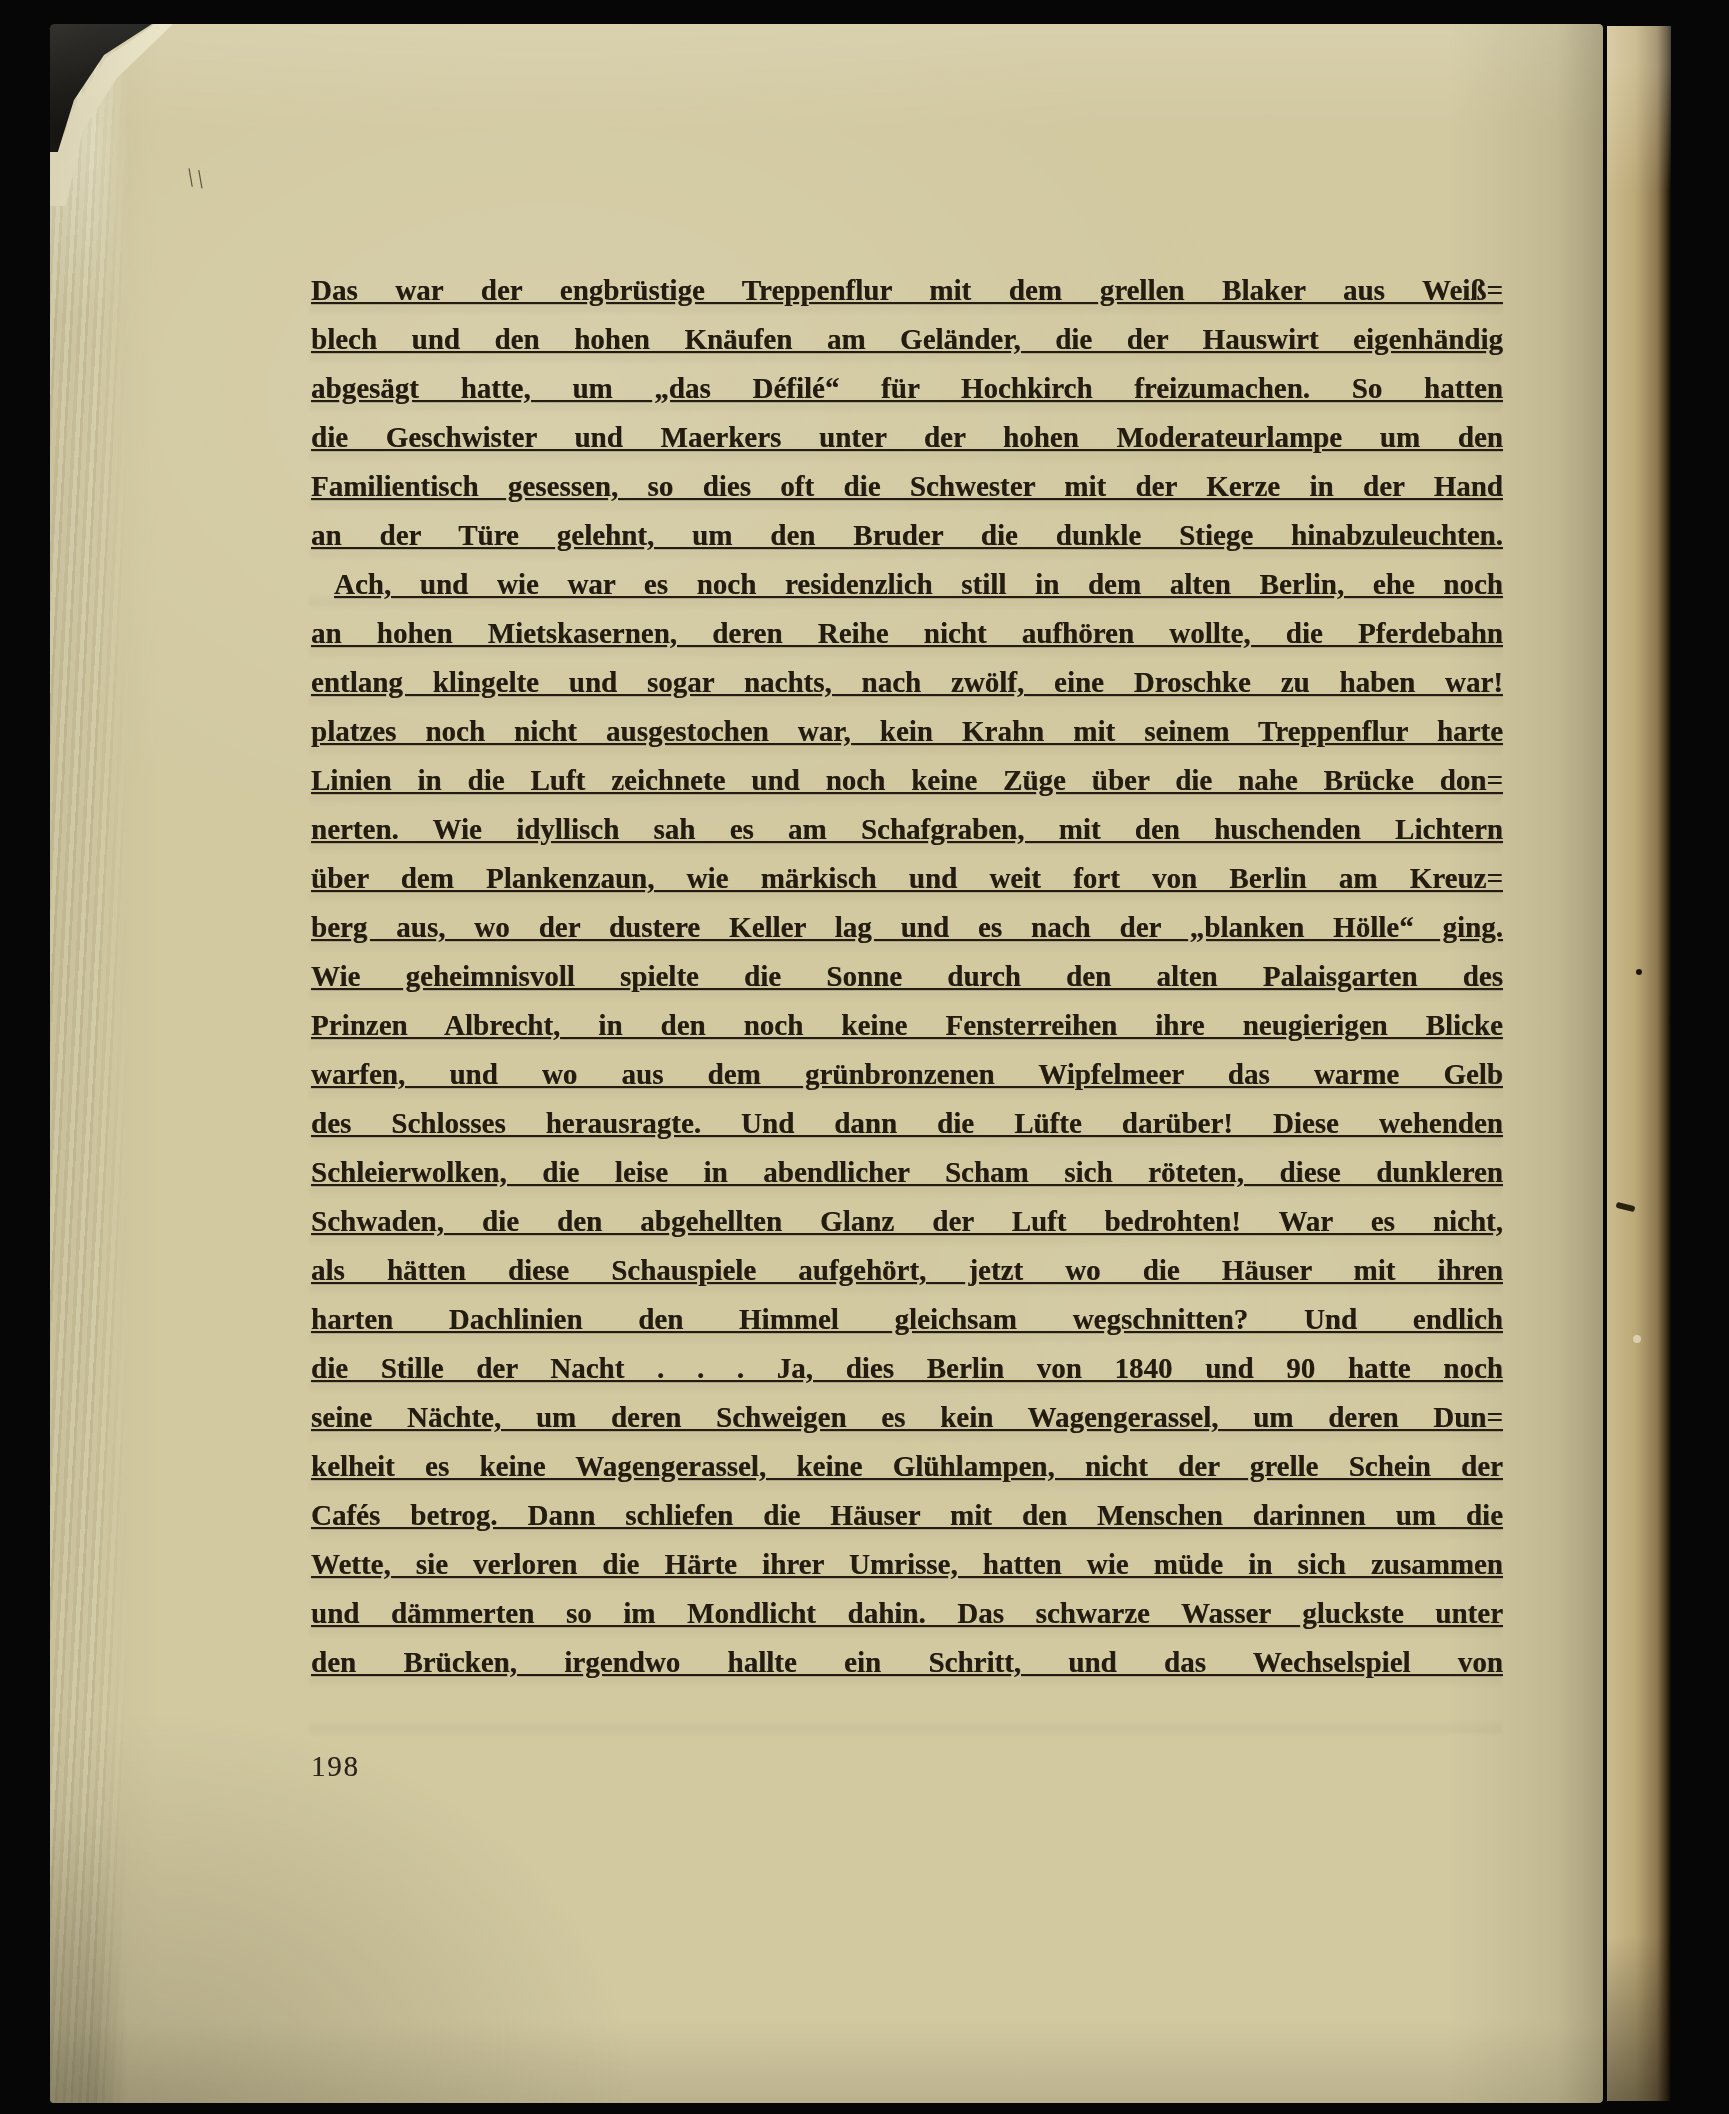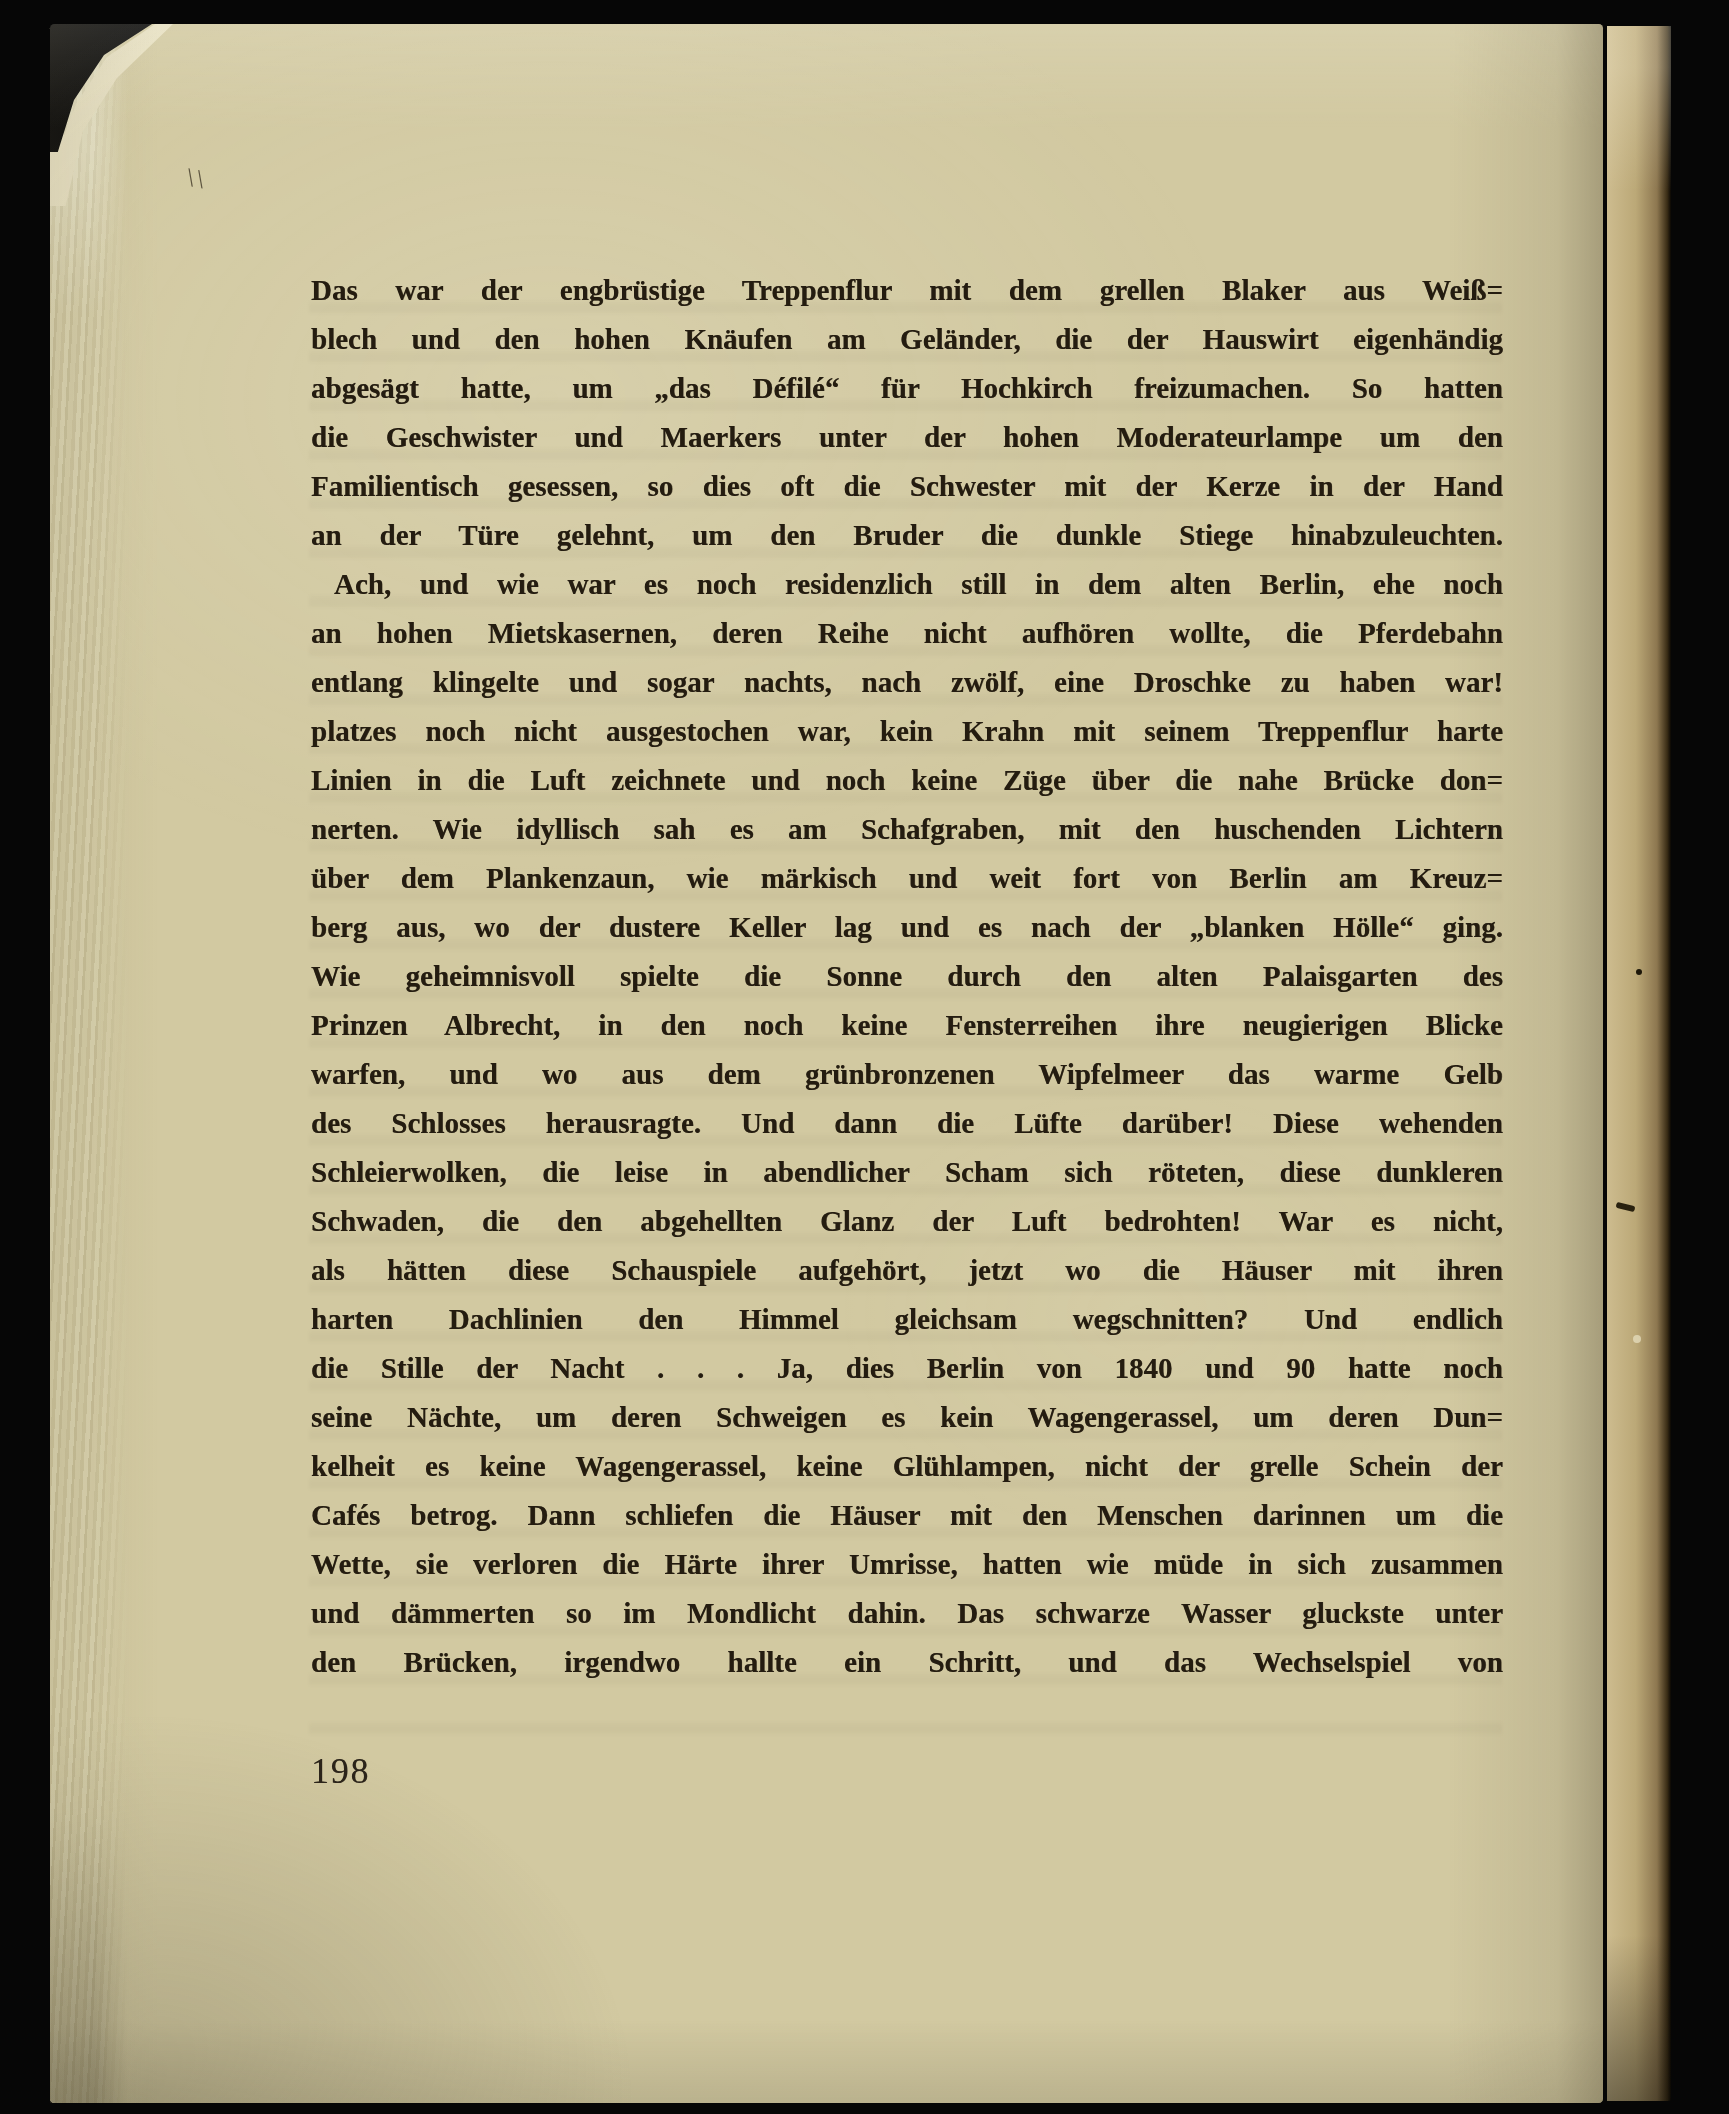--- a/index.html
+++ b/index.html
@@ -43,24 +43,24 @@
   .show-through{position:absolute;left:259px;top:247px;width:1193px;height:1480px;
     opacity:0.10;filter:blur(1.7px);pointer-events:none;
     background:repeating-linear-gradient(180deg,
       rgba(108,102,78,0) 0 28.5px, rgba(108,102,78,0.55) 34px 40px, rgba(108,102,78,0) 44px 49px);}
 
   
   .text-block{position:absolute;left:261px;top:242px;width:1192px;
     color:#241c10;font-size:29px;font-weight:700;line-height:49px;
     text-rendering:optimizeLegibility;}
   .line{height:49px;overflow:hidden;text-align:justify;text-align-last:justify;
-    text-shadow:0.3px 0.3px 0 rgba(30,22,10,0.6);}
+    text-shadow:0.3px 0.3px 0 rgba(30,22,10,0.6);text-decoration:underline;}
   .line.first-indent{padding-left:23px;}
 
-  .page-number{position:absolute;left:261px;top:1726px;font-size:36px;font-weight:400;
+  .page-number{position:absolute;left:261px;top:1726px;font-size:29px;font-weight:400;
     letter-spacing:1.7px;color:#2b241a;text-shadow:0.3px 0.3px 0 rgba(30,22,10,0.5);}
 
   
   .facing-edge{position:absolute;left:1607px;top:26px;width:64px;height:2075px;
     border-radius:0 3.5px 3.5px 0;
     background:linear-gradient(90deg, #cdbc8f 0%, #bba877 45%, #8d7750 78%, #3a2d16 94%, #0a0703 100%);}
   .facing-edge::before{content:"";position:absolute;inset:0;
     background:linear-gradient(180deg, rgba(255,250,230,0.25) 0 2%, transparent 8%,
                                transparent 92%, rgba(10,8,4,0.45) 100%);}
   .edge-mark-a{position:absolute;left:8.6px;top:1178px;width:19px;height:6px;

